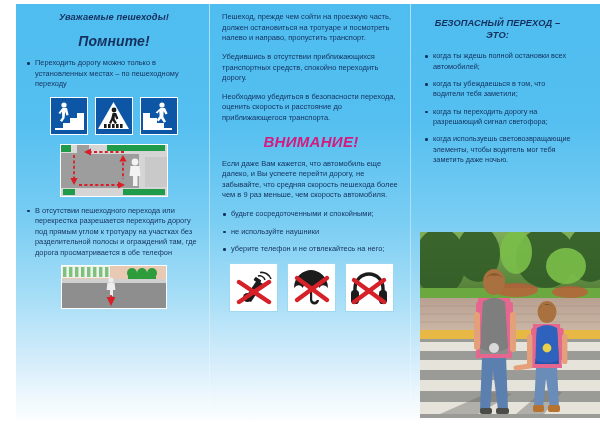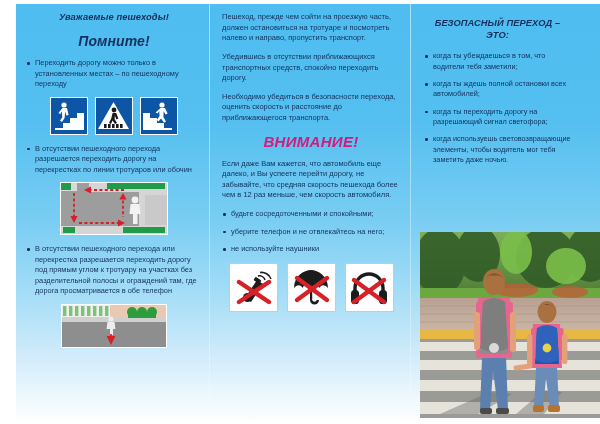--- a/index.html
+++ b/index.html
@@ -112,23 +112,20 @@
         <svg width="35" height="35" viewBox="0 0 35 35">
           <polygon points="2,15 9,15 9,20 16,20 16,25 23,25 23,30 31,30 31,32 2,32" fill="#ffffff"></polygon>
           <g fill="#ffffff">
             <circle cx="21" cy="7" r="2.6"></circle>
             <path d="M19.5 10 L24 10 L26.6 15.4 L24.6 16.6 L22.6 13.2 L22.4 19 L25 23.4 L23 24.8 L20 20.4 L17.6 23.4 L15.8 22 L18.6 18 L18.2 13 L16.6 15.6 L14.6 14.4 Z"></path>
           </g>
         </svg>
       </div>
     </div>
 
-    <ul>
-      <li>В отсутствии пешеходного перехода разрешается переходить дорогу на перекрестках по линии тротуаров или обочин</li>
-    </ul>
 
     <div class="diagram d1">
       <svg width="106" height="51" viewBox="0 0 106 51">
         <rect x="0" y="0" width="106" height="51" fill="#9d9d9d"></rect>
         <rect x="0" y="0" width="16" height="8" fill="#d9d9d9"></rect>
         <rect x="0" y="0" width="10" height="7" fill="#1f9b4a"></rect>
         <rect x="28" y="0" width="78" height="9" fill="#d5d5d5"></rect>
         <rect x="46" y="0" width="58" height="6" fill="#1f9b4a"></rect>
         <rect x="0" y="43" width="106" height="8" fill="#d5d5d5"></rect>
         <rect x="2" y="44" width="12" height="6" fill="#1f9b4a"></rect>
@@ -189,27 +186,27 @@
       </svg>
     </div>
   </div>
 
   <div class="col col2">
     <p class="para">Пешеход, прежде чем сойти на проезжую часть, должен остановиться на тротуаре и посмотреть налево и направо, пропустить транспорт.</p>
     <p class="para">Убедившись в отсутствии приближающихся транспортных средств, спокойно переходить дорогу.</p>
     <p class="para">Необходимо убедиться в безопасности перехода, оценить скорость и расстояние до приближающегося транспорта.</p>
 
     <h2 class="attention">ВНИМАНИЕ!</h2>
-    <p class="para">Если даже Вам кажется, что автомобиль еще далеко, и Вы успеете перейти дорогу, не забывайте, что средняя скорость пешехода более чем в 12 раз меньше, чем скорость автомобиля.</p>
+    <p class="para">Если даже Вам кажется, что автомобиль еще далеко, и Вы успеете перейти дорогу, не забывайте, что средняя скорость пешехода более чем в 9 раз меньше, чем скорость автомобиля.</p>
 
 
     <ul>
       <li>будьте сосредоточенными и спокойными;</li>
+      <li>не используйте наушники</li>
       <li>уберите телефон и не отвлекайтесь на него;</li>
-      <li>не используйте наушники</li>
     </ul>
 
     <div class="prohibits">
       <div class="prob">
         <svg width="46" height="46" viewBox="0 0 46 46">
           <g fill="#1c1c1c">
             <path d="M15 34 L27 16 L33 20 L21 38 Z"></path>
             <circle cx="17.5" cy="33.5" r="4.5"></circle>
             <rect x="24" y="14" width="7" height="4" rx="1" transform="rotate(34 27 16)"></rect>
           </g>
@@ -253,22 +250,22 @@
       </div>
     </div>
   </div>
 
   <div class="col col3">
     <h2 style="margin-top:6px;">
       <span>БЕЗОПАСНЫЙ ПЕРЕХОД –</span><br>
       <span>ЭТО:</span>
     </h2>
     <ul style="margin-top:10px;">
+      <li>когда ты ждешь полной остановки всех автомобилей;</li>
       <li>когда ты убеждаешься в том, что водители тебя заметили;</li>
-      <li>когда ты ждешь полной остановки всех автомобилей;</li>
       <li>когда ты переходить дорогу на разрешающий сигнал светофора;</li>
       <li>когда используешь световозвращающие элементы, чтобы водитель мог тебя заметить даже ночью.</li>
     </ul>
   </div>
 
   <div class="photo">
     <svg width="188" height="186" viewBox="0 0 188 186">
       <defs>
         <linearGradient id="sky" x1="0" y1="0" x2="0" y2="1">
           <stop offset="0" stop-color="#7fae5a"></stop>

